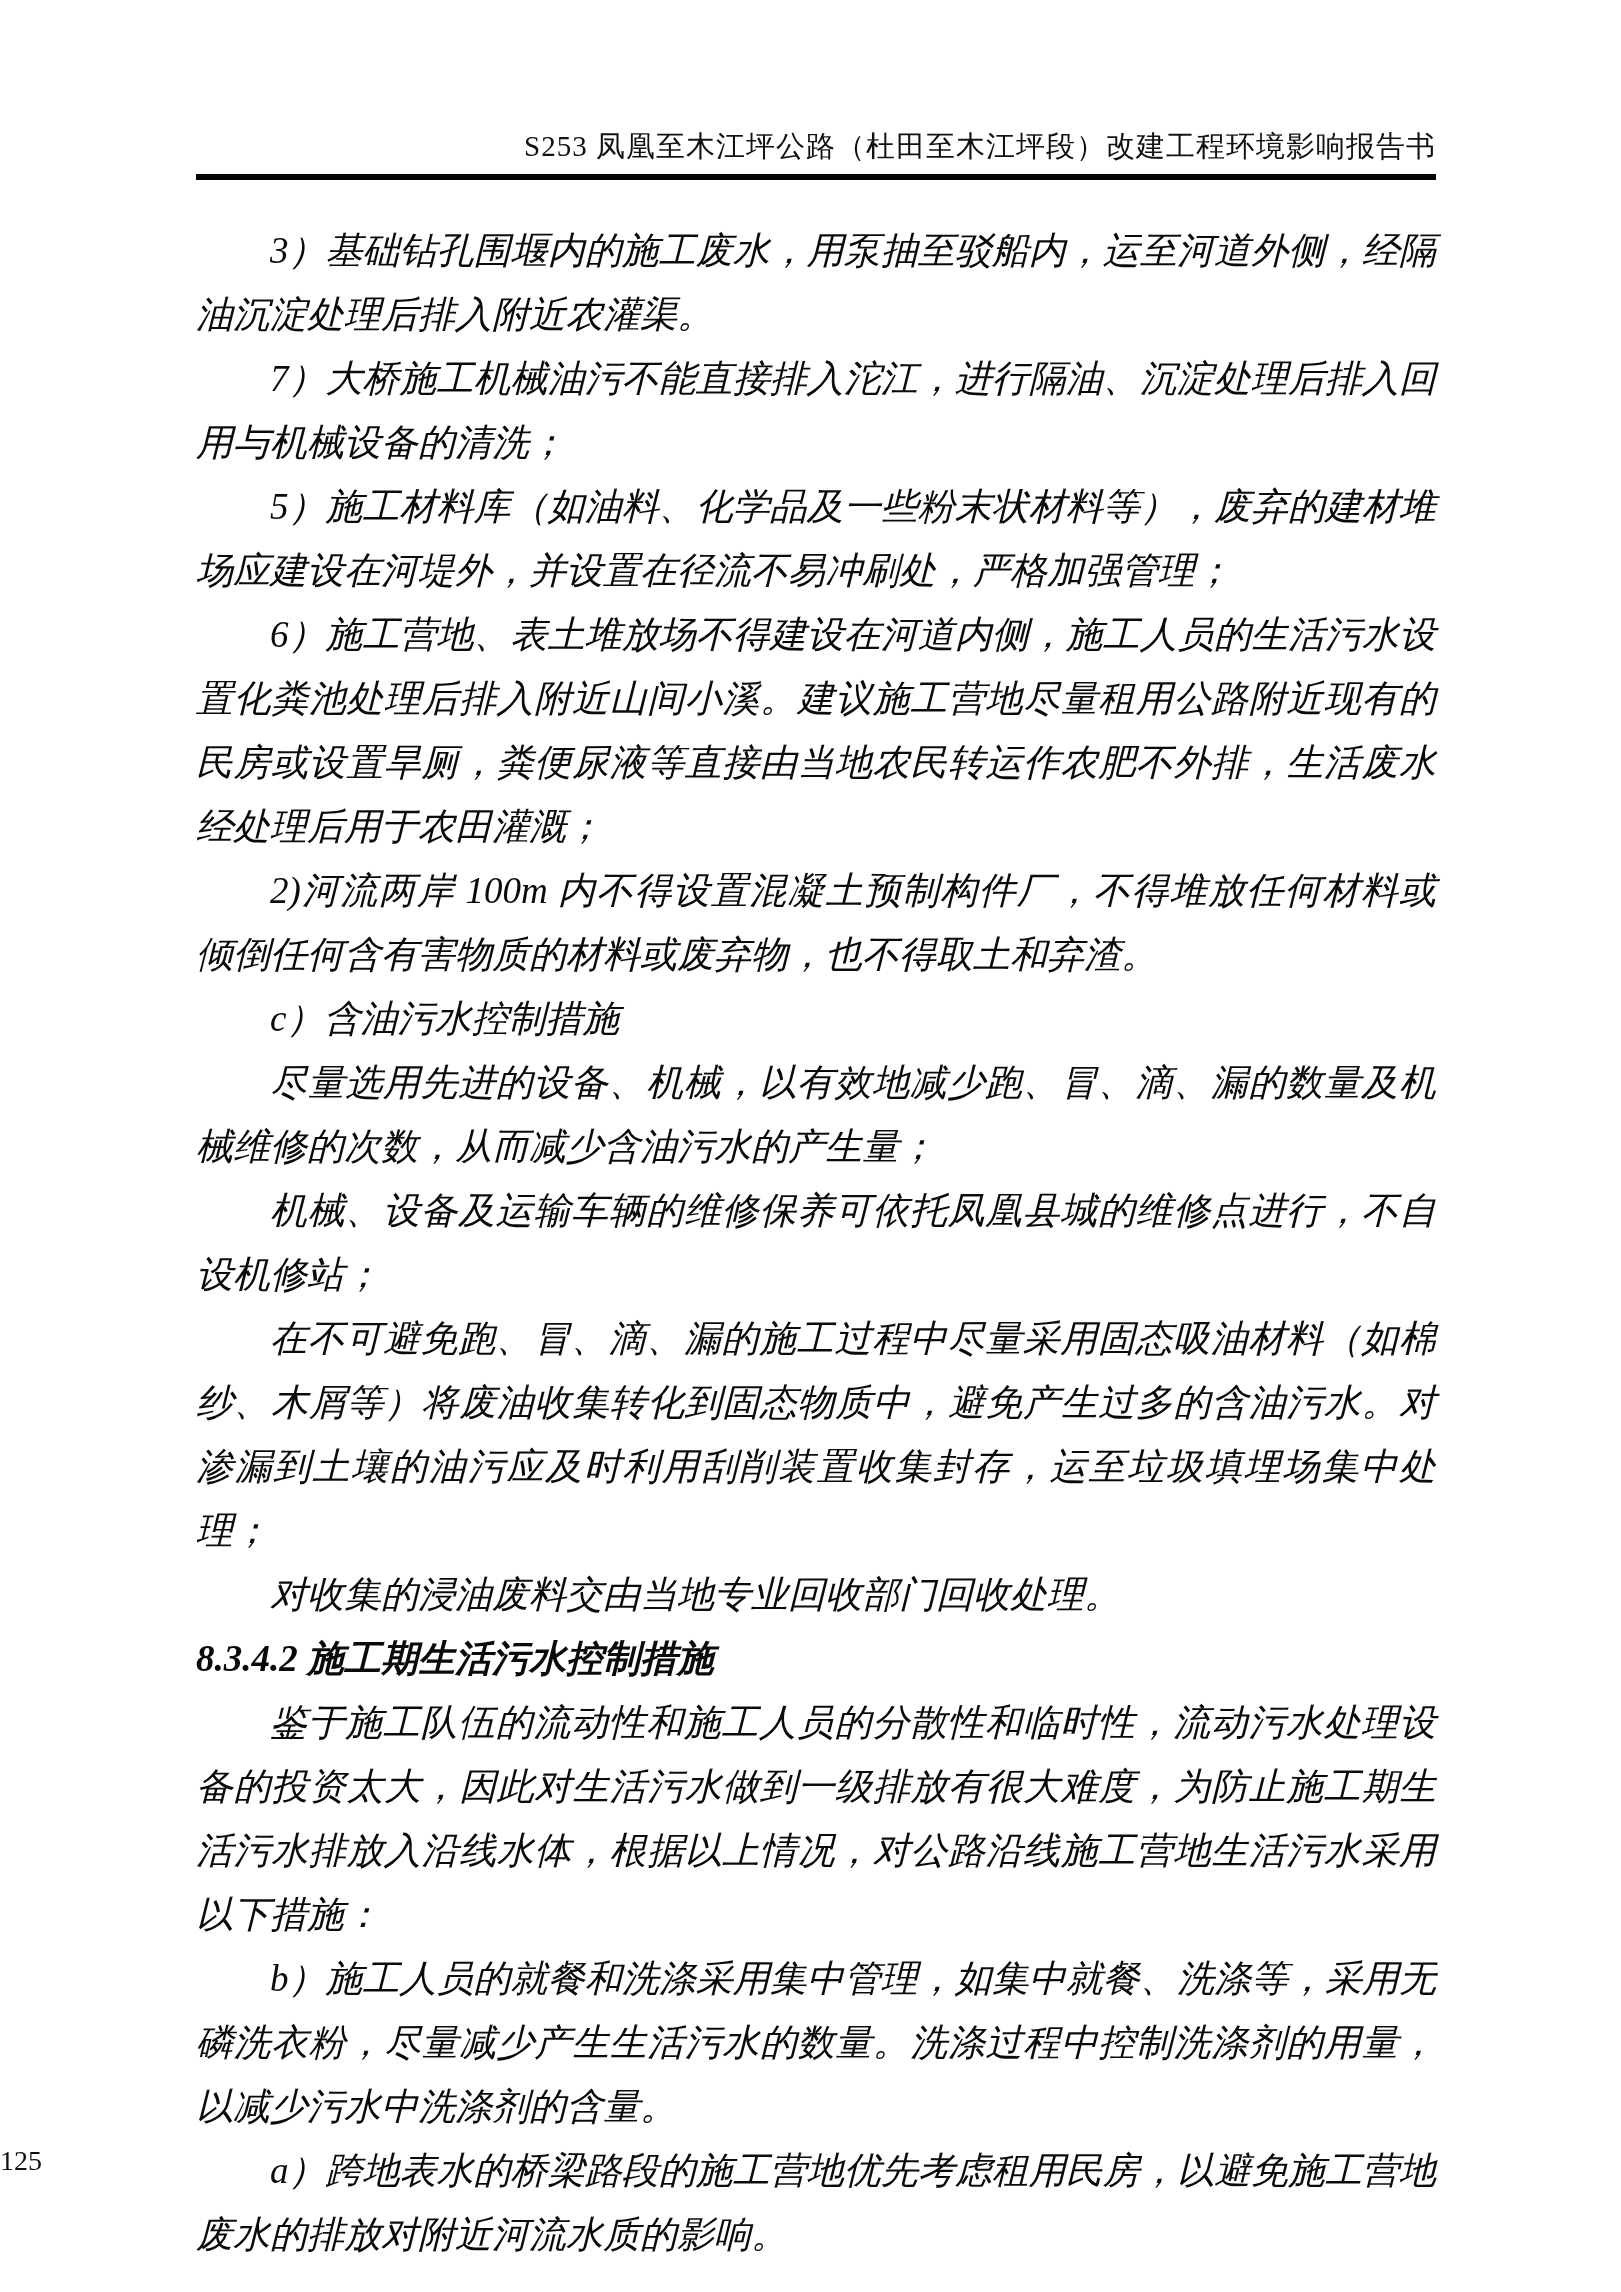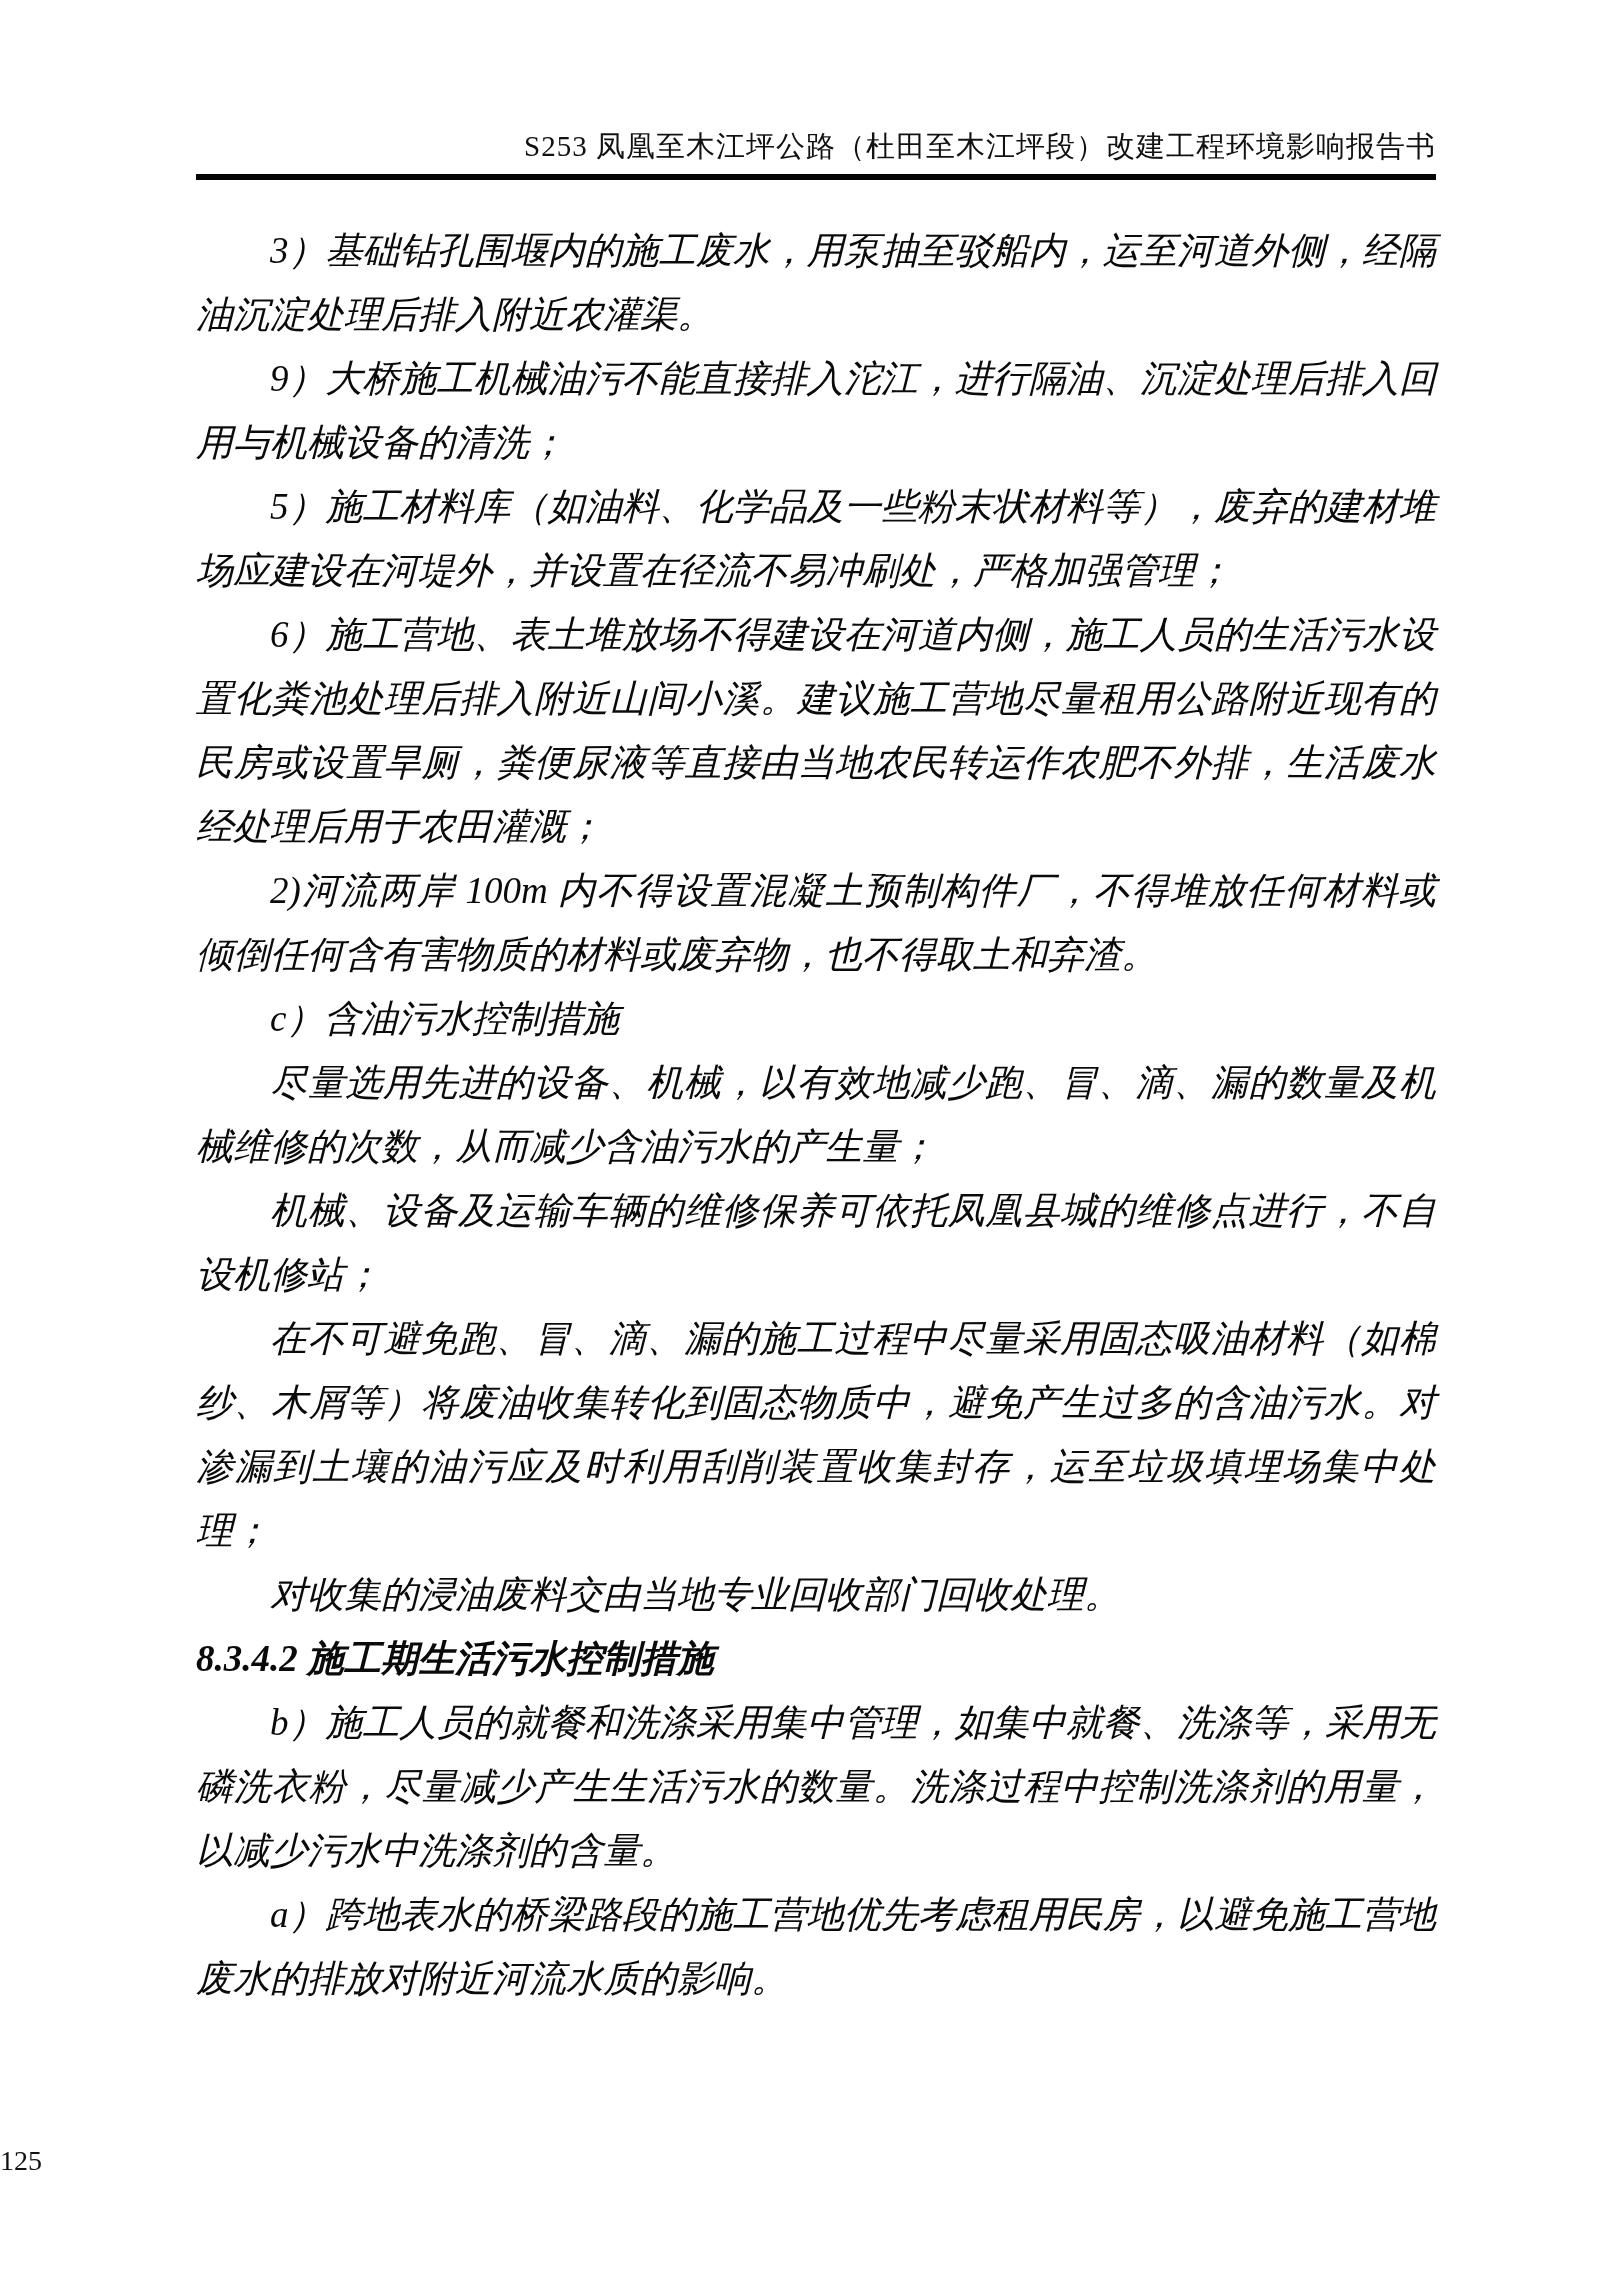--- a/index.html
+++ b/index.html
@@ -67,30 +67,31 @@
 <div class="page">
   <div class="content">
 
     <header>
       <div class="doc-header-text">S253 凤凰至木江坪公路（杜田至木江坪段）改建工程环境影响报告书</div>
       <div class="doc-header-rule"></div>
     </header>
 
     <main class="doc-body">
       <p class="para">3）基础钻孔围堰内的施工废水，用泵抽至驳船内，运至河道外侧，经隔油沉淀处理后排入附近农灌渠。</p>
-      <p class="para">9）大桥施工机械油污不能直接排入沱江，进行隔油、沉淀处理后排入回用与机械设备的清洗；</p>
+      <p class="para">7）大桥施工机械油污不能直接排入沱江，进行隔油、沉淀处理后排入回用与机械设备的清洗；</p>
       <p class="para">5）施工材料库（如油料、化学品及一些粉末状材料等），废弃的建材堆场应建设在河堤外，并设置在径流不易冲刷处，严格加强管理；</p>
       <p class="para">6）施工营地、表土堆放场不得建设在河道内侧，施工人员的生活污水设置化粪池处理后排入附近山间小溪。建议施工营地尽量租用公路附近现有的民房或设置旱厕，粪便尿液等直接由当地农民转运作农肥不外排，生活废水经处理后用于农田灌溉；</p>
       <p class="para">2)河流两岸 100m 内不得设置混凝土预制构件厂，不得堆放任何材料或倾倒任何含有害物质的材料或废弃物，也不得取土和弃渣。</p>
       <p class="para">c）含油污水控制措施</p>
       <p class="para">尽量选用先进的设备、机械，以有效地减少跑、冒、滴、漏的数量及机械维修的次数，从而减少含油污水的产生量；</p>
       <p class="para">机械、设备及运输车辆的维修保养可依托凤凰县城的维修点进行，不自设机修站；</p>
       <p class="para">在不可避免跑、冒、滴、漏的施工过程中尽量采用固态吸油材料（如棉纱、木屑等）将废油收集转化到固态物质中，避免产生过多的含油污水。对渗漏到土壤的油污应及时利用刮削装置收集封存，运至垃圾填埋场集中处理；</p>
       <p class="para">对收集的浸油废料交由当地专业回收部门回收处理。</p>
       <p class="para heading">8.3.4.2  施工期生活污水控制措施</p>
+      <p class="para">鉴于施工队伍的流动性和施工人员的分散性和临时性，流动污水处理设备的投资太大，因此对生活污水做到一级排放有很大难度，为防止施工期生活污水排放入沿线水体，根据以上情况，对公路沿线施工营地生活污水采用以下措施：</p>
       <p class="para">b）施工人员的就餐和洗涤采用集中管理，如集中就餐、洗涤等，采用无磷洗衣粉，尽量减少产生生活污水的数量。洗涤过程中控制洗涤剂的用量，以减少污水中洗涤剂的含量。</p>
       <p class="para">a）跨地表水的桥梁路段的施工营地优先考虑租用民房，以避免施工营地废水的排放对附近河流水质的影响。</p>
     </main>
 
   </div>
 
   <div class="page-number">125</div>
 </div>
 
 

